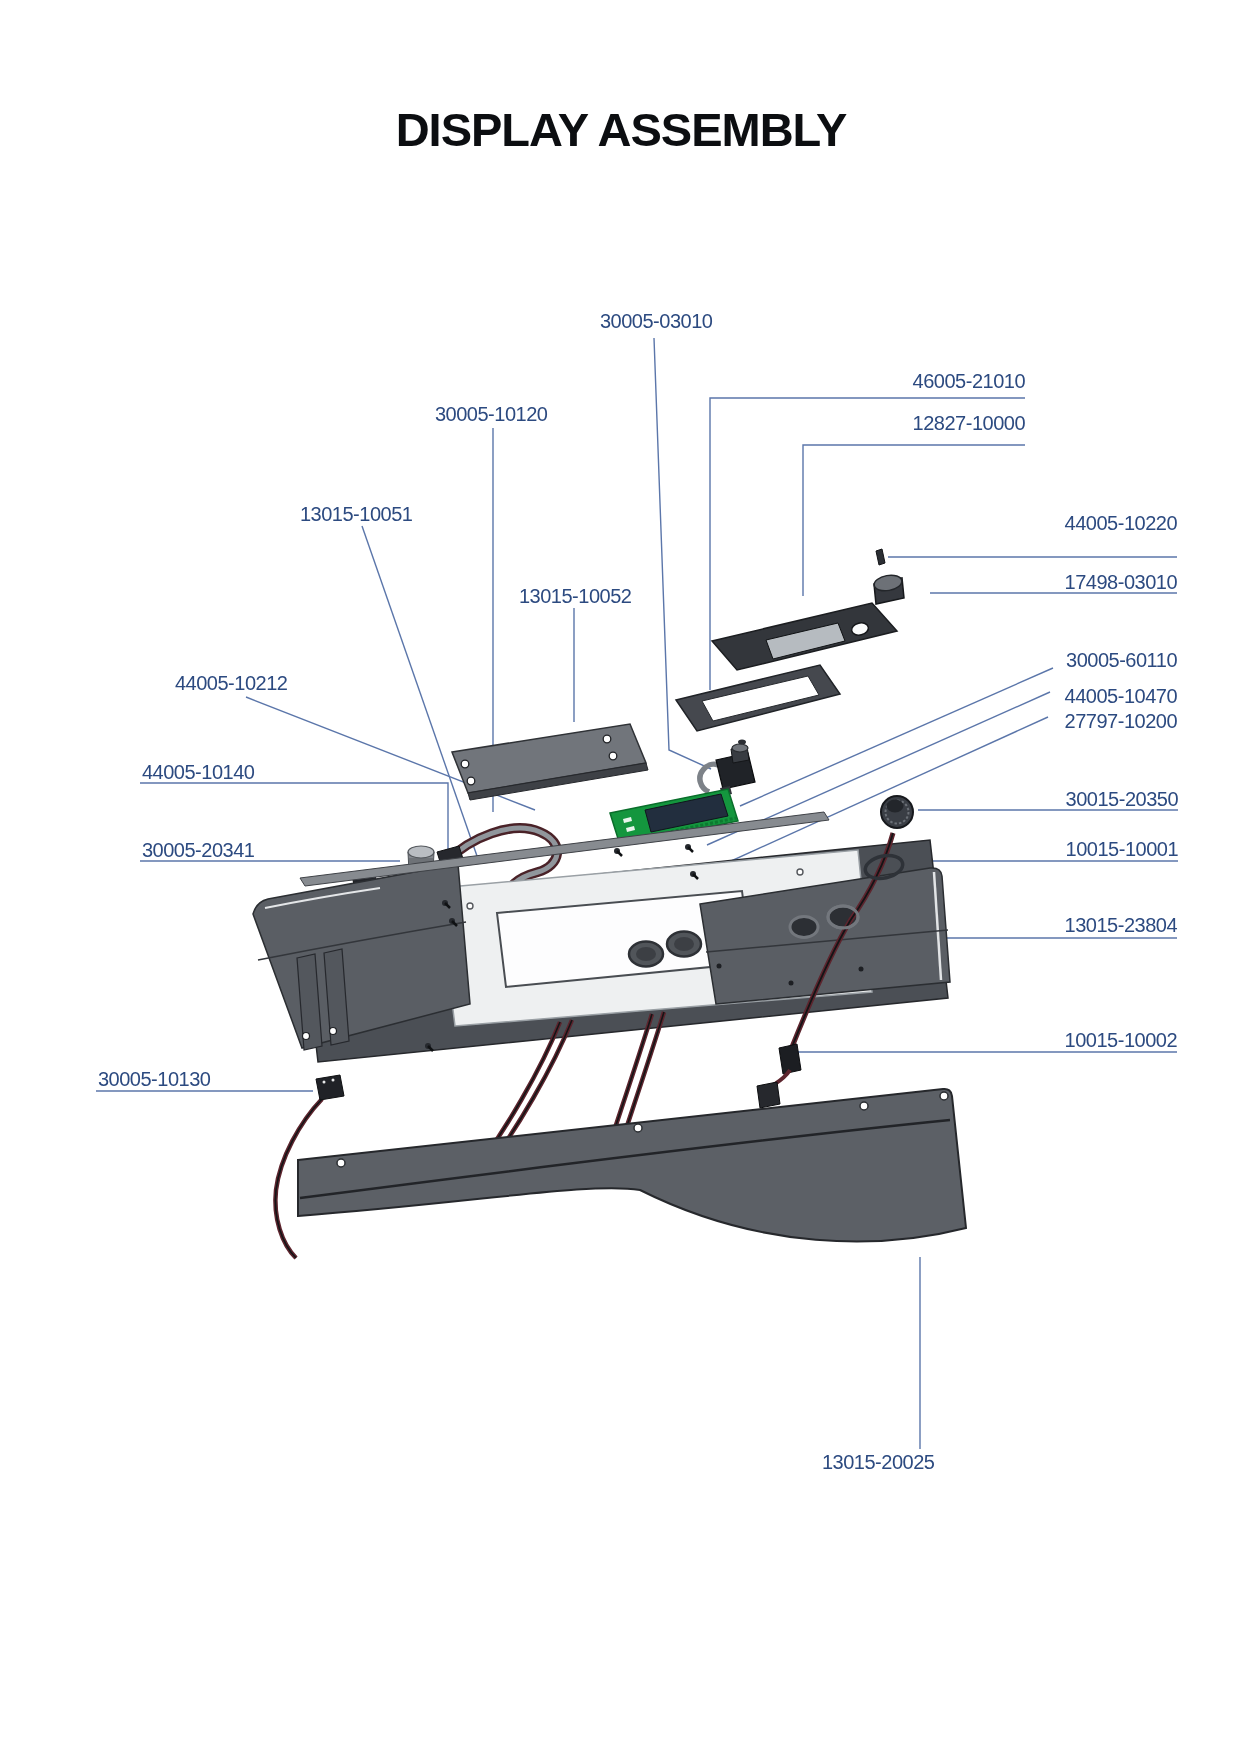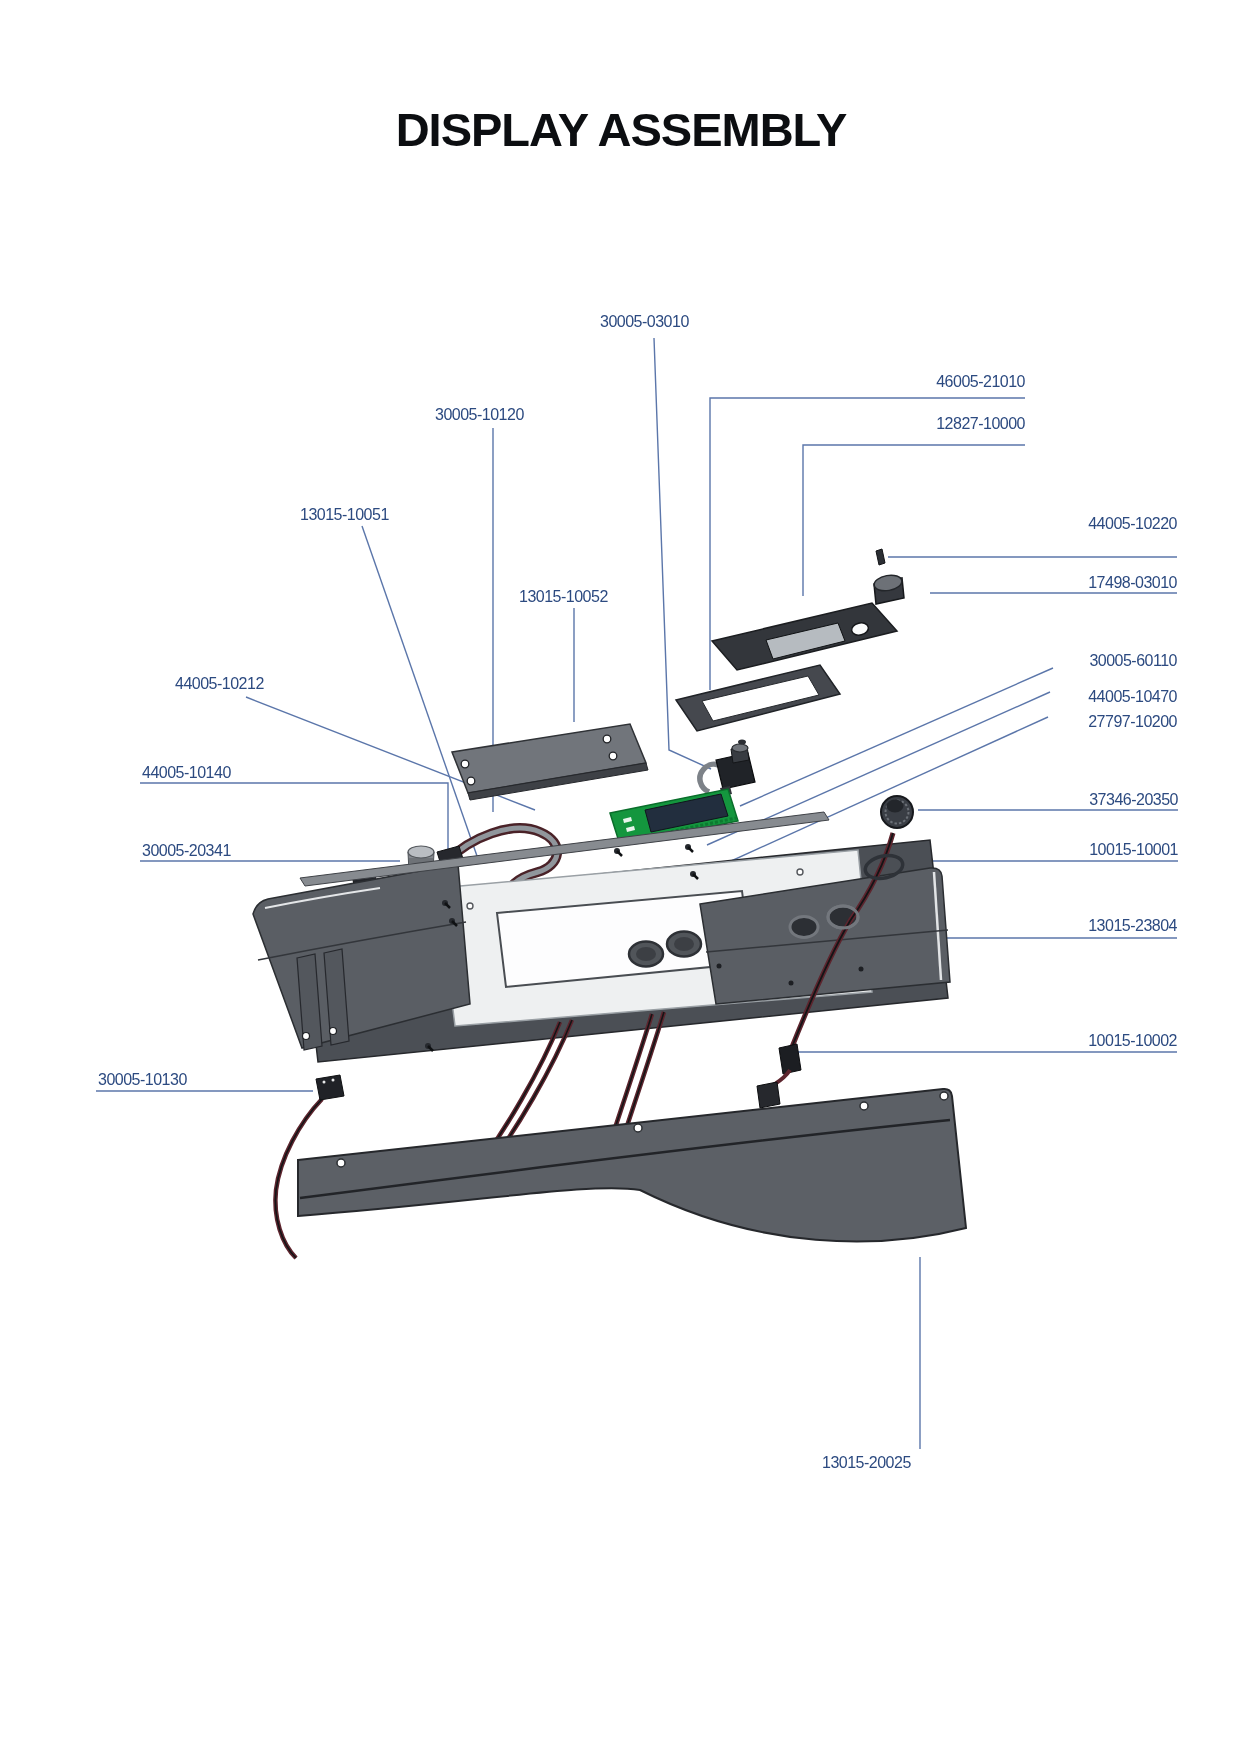--- a/index.html
+++ b/index.html
@@ -11,21 +11,21 @@
     font-family:"Liberation Sans", sans-serif;
   }
   .stage { position:absolute; inset:0; width:1242px; height:1593px; }
   svg.art { position:absolute; left:0; top:0; }
   .title {
     position:absolute; top:102px; left:0; width:1242px; text-align:center;
     font-size:47px; font-weight:700; letter-spacing:-1px; color:var(--c-title);
     white-space:nowrap;
   }
   .plabel {
-    position:absolute; font-size:16px; letter-spacing:-0.5px; line-height:21px;
+    position:absolute; font-size:20px; letter-spacing:-0.5px; line-height:21px;
     color:var(--c-label); white-space:nowrap;
   }
   .plabel.right { text-align:center; }
   .ld { fill:none; stroke:var(--c-leader); stroke-width:1.4; }
 </style>
 </head>
 <body>
 
 <div class="stage">
 
@@ -246,21 +246,21 @@
   <div class="plabel" style="left:435px;top:404px">30005-10120</div>
   <div class="plabel" style="left:300px;top:504px">13015-10051</div>
   <div class="plabel right" style="right:65px;top:513px">44005-10220</div>
   <div class="plabel right" style="right:65px;top:572px">17498-03010</div>
   <div class="plabel" style="left:519px;top:586px">13015-10052</div>
   <div class="plabel right" style="right:65px;top:650px">30005-60110</div>
   <div class="plabel" style="left:175px;top:673px">44005-10212</div>
   <div class="plabel right" style="right:65px;top:686px">44005-10470</div>
   <div class="plabel right" style="right:65px;top:711px">27797-10200</div>
   <div class="plabel" style="left:142px;top:762px">44005-10140</div>
-  <div class="plabel right" style="right:64px;top:789px">37346-20350</div>
+  <div class="plabel right" style="right:64px;top:789px">30015-20350</div>
   <div class="plabel" style="left:142px;top:840px">30005-20341</div>
   <div class="plabel right" style="right:64px;top:839px">10015-10001</div>
   <div class="plabel right" style="right:65px;top:915px">13015-23804</div>
   <div class="plabel right" style="right:65px;top:1030px">10015-10002</div>
   <div class="plabel" style="left:98px;top:1069px">30005-10130</div>
   <div class="plabel" style="left:822px;top:1452px">13015-20025</div>
 
 </div>
 
 </body></html>

